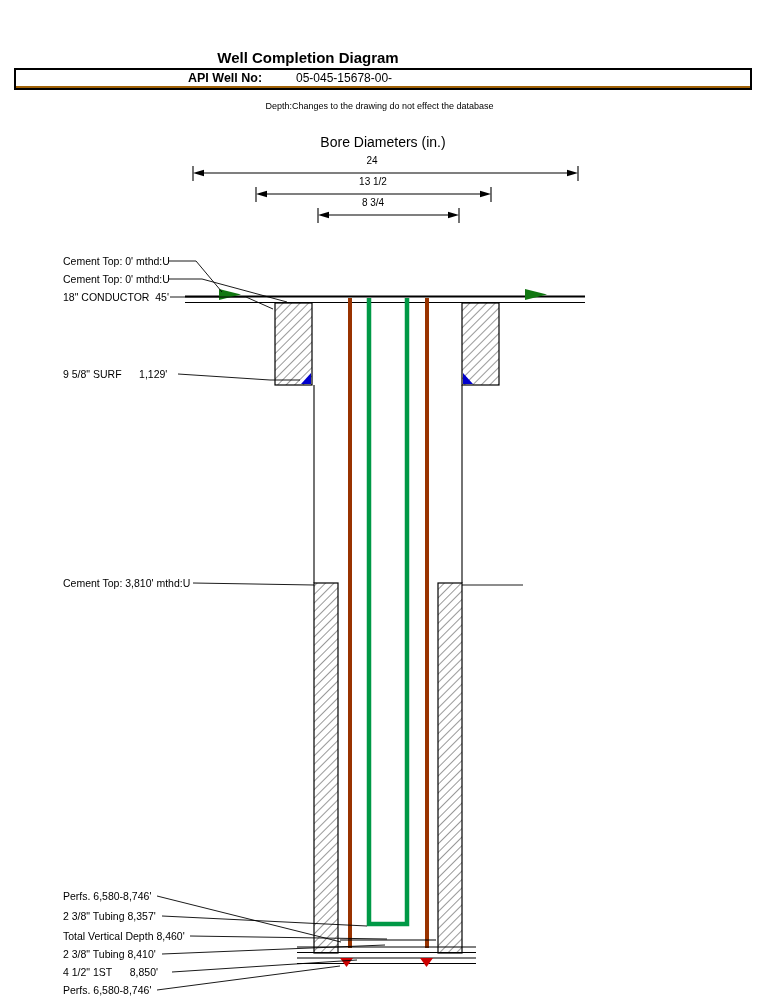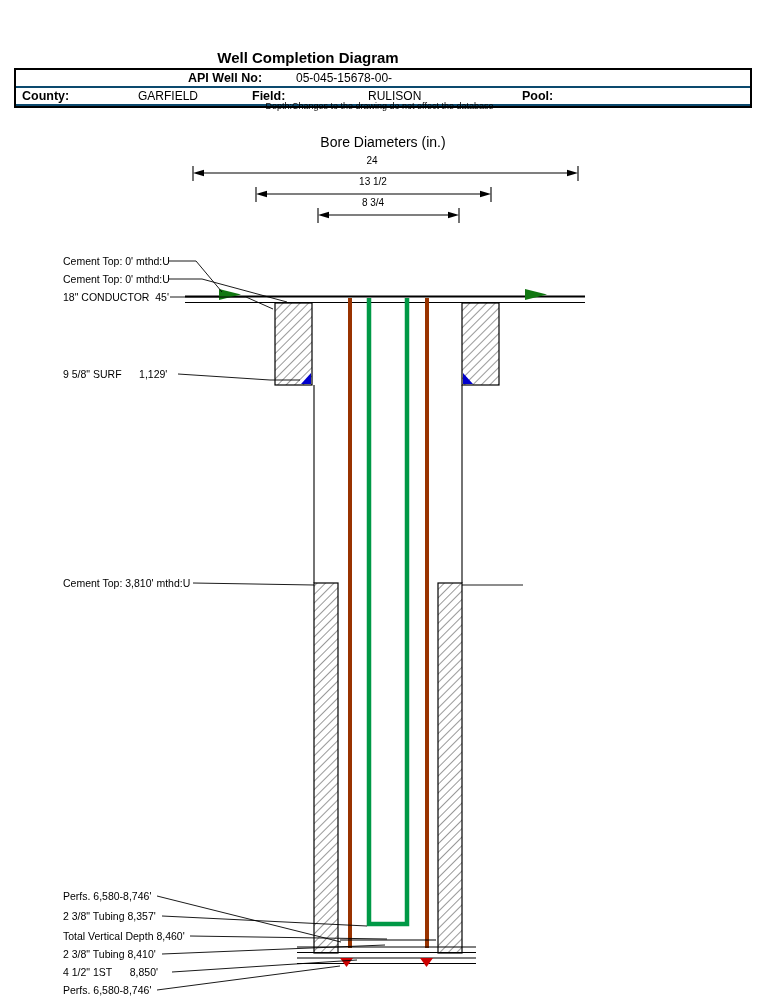--- a/index.html
+++ b/index.html
@@ -2,21 +2,21 @@
 <html><head>
 <meta charset="utf-8">
 <style>
   html,body{margin:0;padding:0;}
   body{width:759px;height:1001px;position:relative;background:#fff;color:#000;
        font-family:"Liberation Sans",sans-serif;}
   .header{position:absolute;top:1px;left:14px;width:738px;z-index:2;margin-top:48px;}
   .title-row{height:19px;text-align:center;padding-right:150px;box-sizing:border-box;}
   .title-row .t{font-weight:bold;font-size:15px;}
   .tbox{border:2px solid #000;}
-  .trow{position:relative;height:16px;border-bottom:2px solid #0c4a6e;}
+  .trow{position:relative;height:16px;border-bottom:2px solid #a16207;}
   .trow.last{border-bottom:none;height:17px;}
   .abs{position:absolute;top:1px;white-space:pre;font-size:12px;}
   .lbl{font-weight:bold;font-size:12.5px;}
   .note{position:absolute;top:101px;left:0;width:759px;text-align:center;font-size:9px;z-index:2;}
   svg.diagram{position:absolute;top:0;left:0;z-index:1;}
   svg text{fill:#000;font-family:"Liberation Sans",sans-serif;}
   .dtitle{font-size:14px;}
   .dlabel{font-size:10px;}
   .label{font-size:10.5px;white-space:pre;}
   .thin{stroke:#000;stroke-width:1.1;fill:none;}
@@ -29,28 +29,20 @@
 <body>
 
 <div class="header">
   <div class="title-row">
     <span class="t">Well Completion Diagram</span>
   </div>
   <div class="tbox">
     <div class="trow">
       <span class="abs lbl" style="left:172px">API Well No:</span>
       <span class="abs" style="left:280px">05-045-15678-00-</span>
-    </div>
-    <div class="trow">
-      <span class="abs lbl" style="left:6px">County:</span>
-      <span class="abs" style="left:122px">GARFIELD</span>
-      <span class="abs lbl" style="left:236px">Field:</span>
-      <span class="abs" style="left:352px">RULISON</span>
-      <span class="abs lbl" style="left:506px">Pool:</span>
-      <span class="abs" style="left:560px"></span>
     </div>
   </div>
 </div>
 
 <div class="note">Depth:Changes to the drawing do not effect the database</div>
 
 <svg class="diagram" width="759" height="1001" viewBox="0 0 759 1001">
   <defs>
     <pattern id="hatch" width="6" height="6" patternUnits="userSpaceOnUse" patternTransform="rotate(45)">
       <line x1="0" y1="0" x2="0" y2="6" stroke="#000" stroke-width="0.8"></line>

